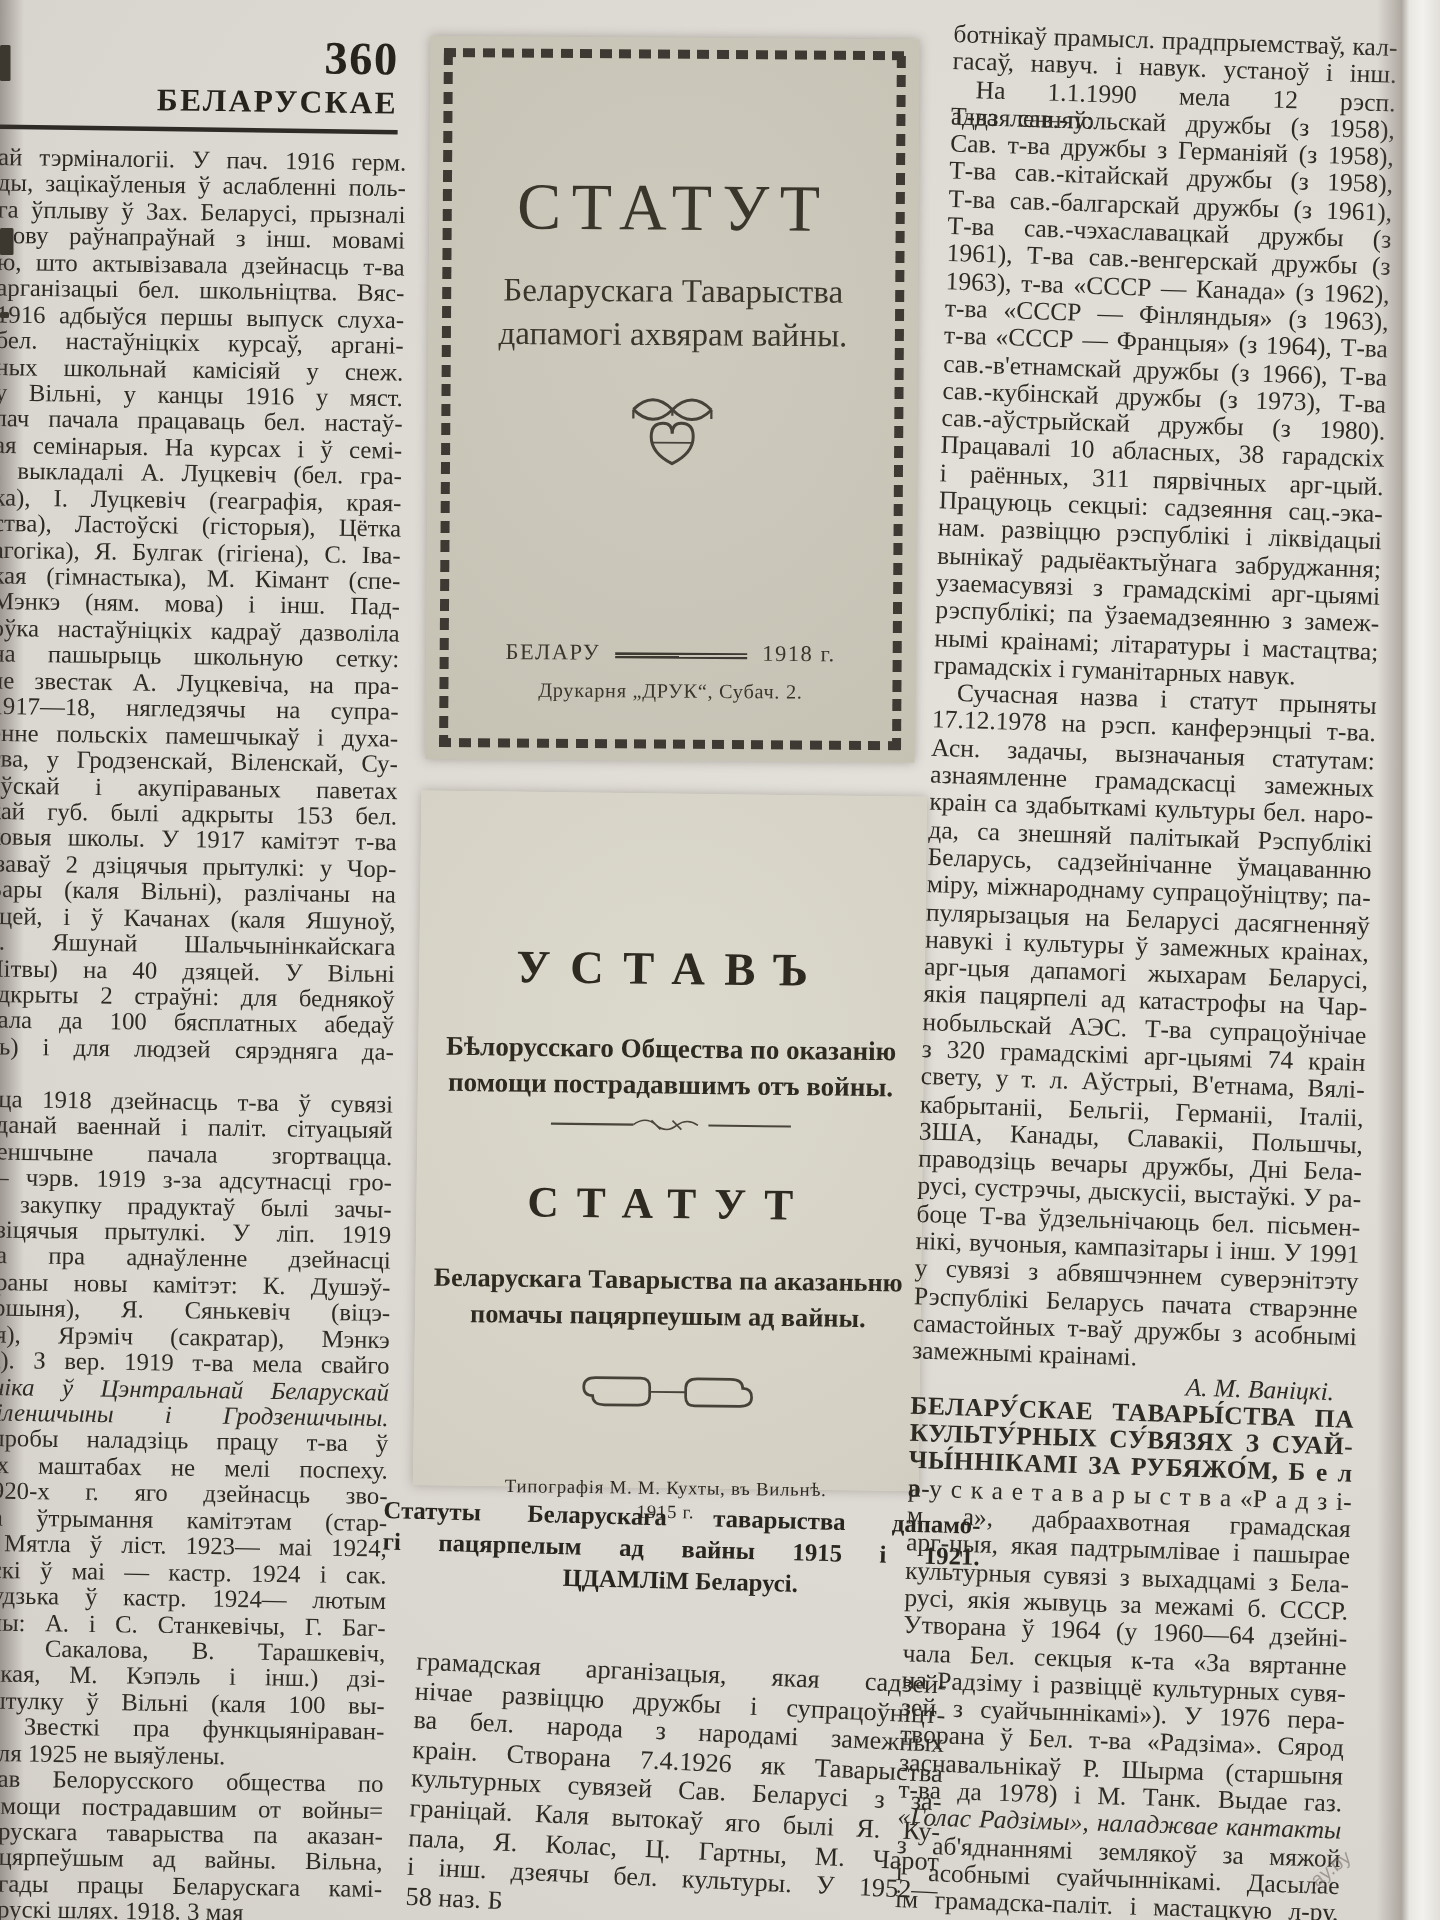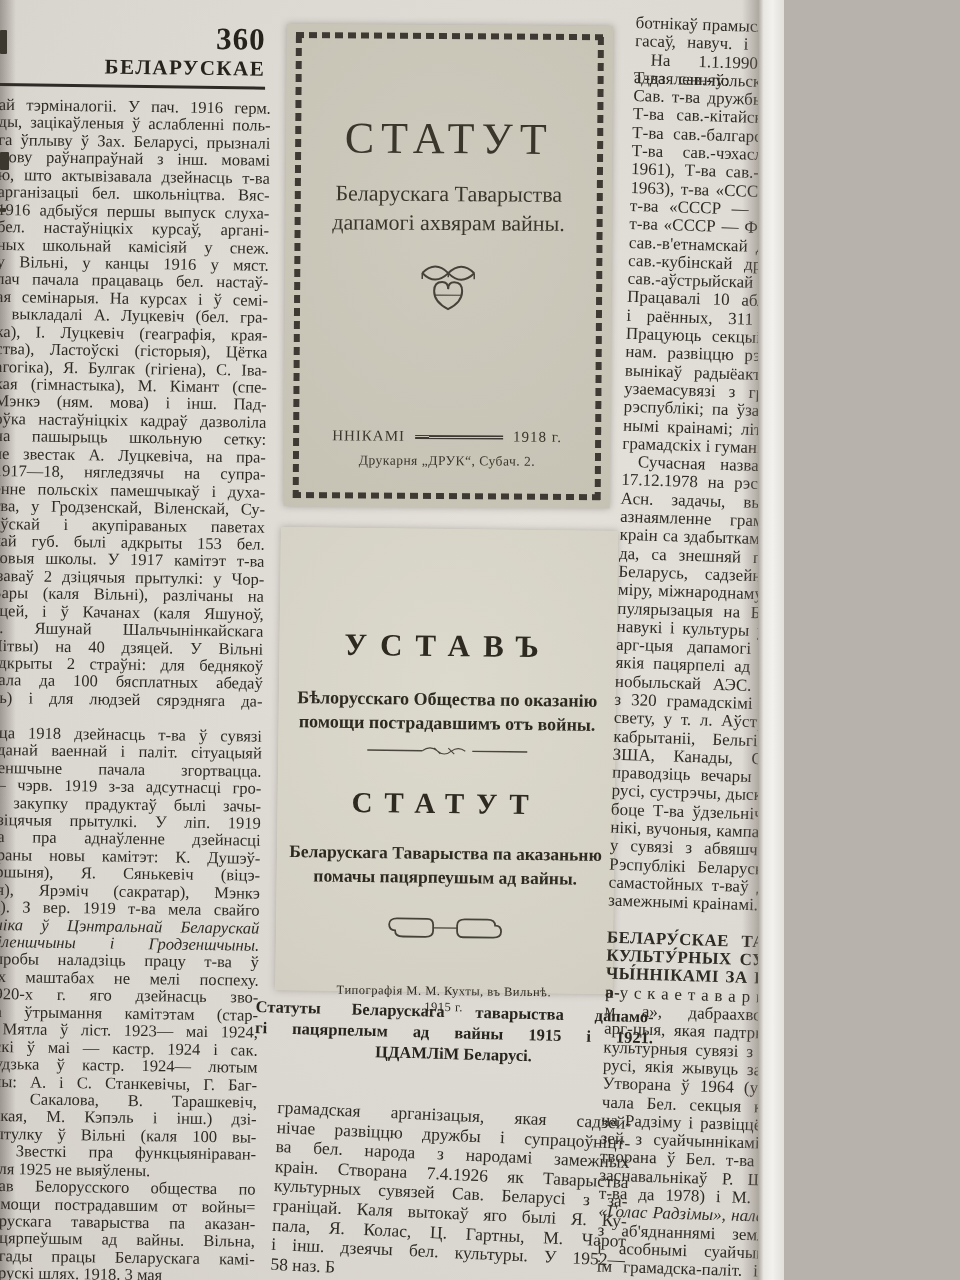--- a/index.html
+++ b/index.html
@@ -1,17 +1,17 @@
 <!DOCTYPE html>
 <html><head>
 <meta charset="utf-8">
 <style>
   html,body{margin:0;padding:0;background:#b7b2ab;}
   .page{
-    position:relative;width:784px;height:1280px;overflow:hidden;
+    position:relative;width:960px;height:1280px;overflow:hidden;
     background:#dcd8d2;
     background-image:radial-gradient(130% 110% at 68% 38%, #e4e1db 0%, #dad6d0 55%, #ccc8c1 100%);
     font-family:"Liberation Serif","DejaVu Serif",serif;
     color:#2e2a24;
   }
   
   .gutter-shadow{position:absolute;left:0;top:0;bottom:0;width:16px;
     background:linear-gradient(90deg, rgba(62,56,48,.38), rgba(62,56,48,0));pointer-events:none;z-index:6;}
   .page-curve{position:absolute;right:26px;top:0;bottom:0;width:16px;
     background:linear-gradient(90deg, rgba(120,112,102,0), rgba(120,112,102,.45));z-index:6;}
@@ -195,21 +195,21 @@
         </div>
         <div class="d1-orn">
           <svg width="64" height="52" viewBox="0 0 64 52" fill="none" stroke="#46423a" stroke-width="2">
             <path d="M6 12 q13 -13 26 0 q13 13 26 0 M6 12 q13 13 26 0 q13 -13 26 0"></path>
             <path d="M6 12 v6 M58 12 v6 M32 12 v4" stroke-width="1.5"></path>
             <path d="M32 48 q-14 -7 -14 -18 q0 -9 8 -9 q6 0 6 7 q0 -7 6 -7 q8 0 8 9 q0 11 -14 18 z"></path>
             <path d="M18 34 h28" stroke-width="1.2"></path>
           </svg>
         </div>
         <div class="d1-imprint">
-          <span>ННІКАМІ</span>
+          <span>БЕЛАРУ</span>
           <span class="longdash"></span>
           <span>1918 г.</span>
         </div>
         <div class="d1-printer">Друкарня „ДРУК“, Субач. 2.</div>
       </div>
     </div>
   </div>
 
   <div class="doc2">
     <div class="d2-title1">УСТАВЪ</div>

